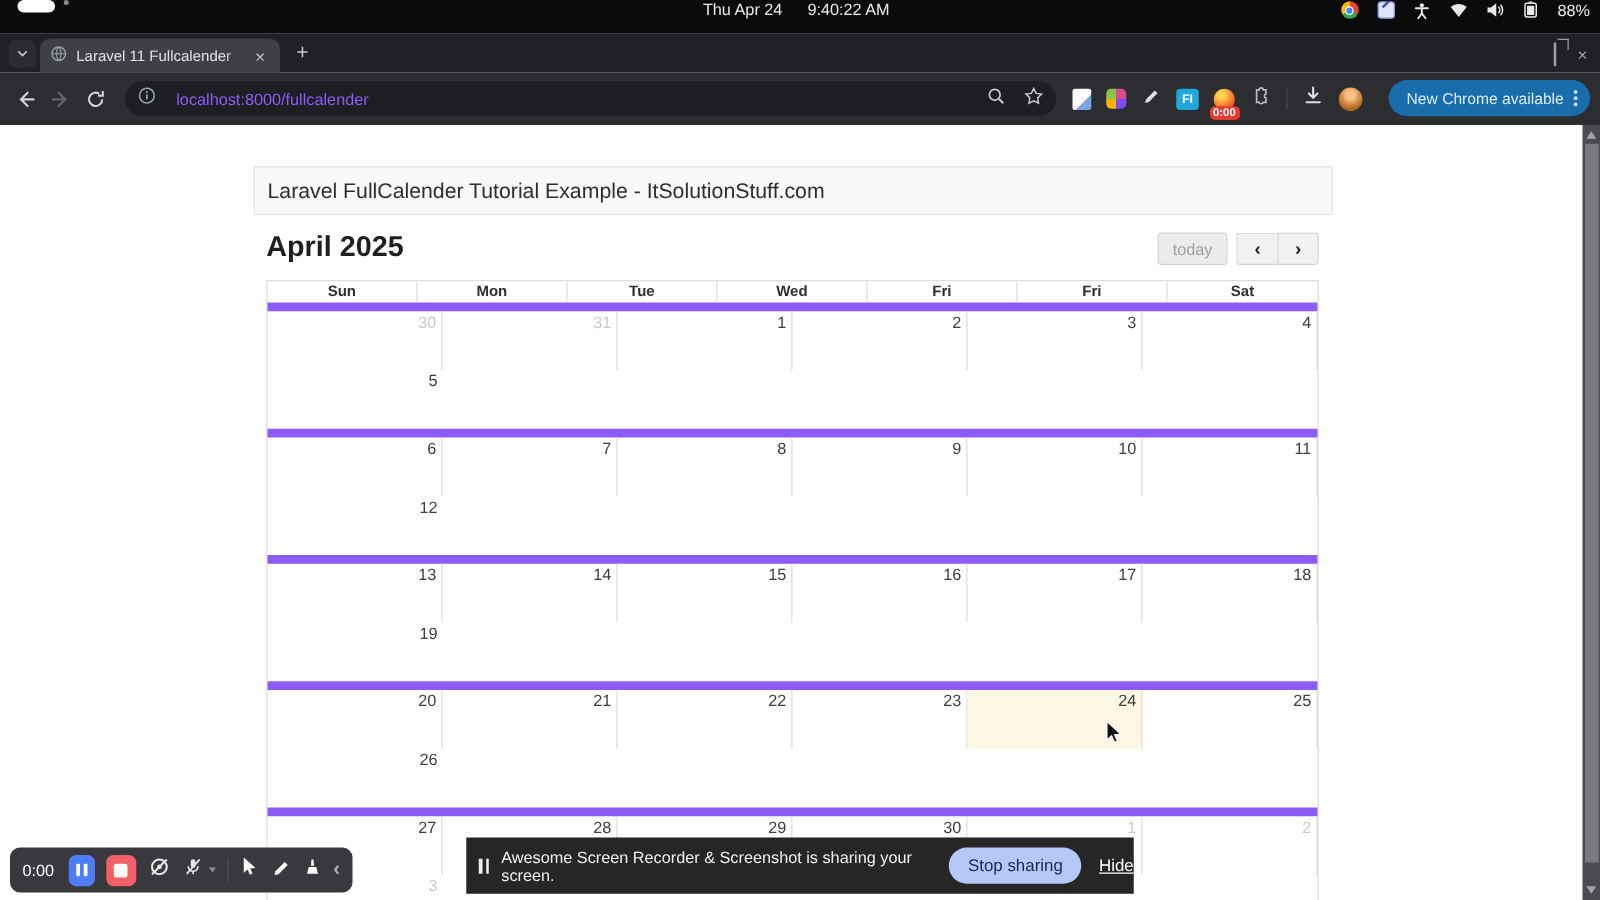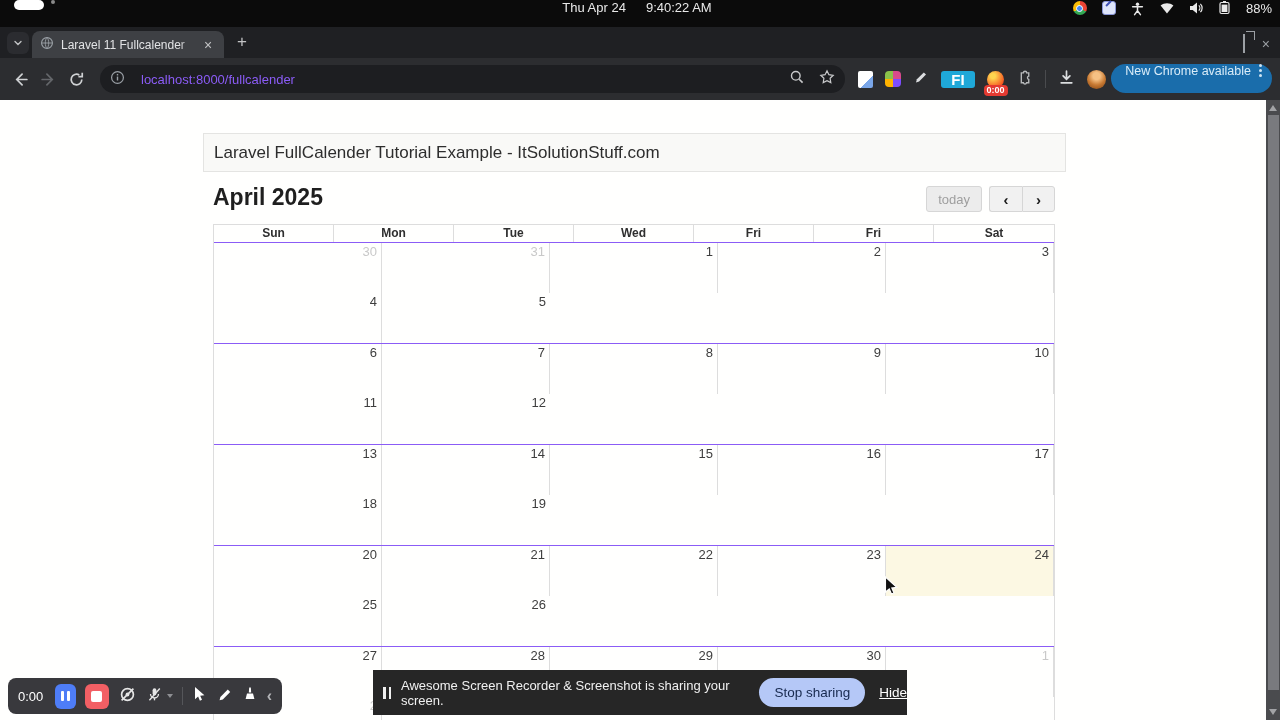--- a/index.html
+++ b/index.html
@@ -48,33 +48,33 @@
   .toolbar { position:absolute; top:58px; left:0; width:1280px; height:42px;
              background:#2c2d30; z-index:48; display:flex; align-items:center; }
   .nav-ic { width:28px; height:28px; display:flex; align-items:center; justify-content:center; border-radius:50%; }
   .omnibox { position:absolute; left:100px; top:7px; width:745px; height:28px; border-radius:14px;
              background:#1d1e21; display:flex; align-items:center; padding:0 10px; }
   .omni-url { color:#8b5cf6; font-size:13px; margin-left:16px; flex:1; }
   .ext-row { position:absolute; left:858px; top:7px; height:28px; display:flex; align-items:center; gap:12px; }
   .ext-doc { width:15px; height:17px; background:linear-gradient(135deg,#fff 60%, #7aa6e8 60%); border-radius:2px; }
   .ext-mosaic { width:16px; height:16px; border-radius:4px;
      background:conic-gradient(#d94b8c 0 25%, #7c4dff 0 50%, #ffb300 0 75%, #8bc34a 0 100%); }
-  .ext-fi { width:34px; height:17px; border-radius:3px; background:#1fa8d8; color:#fff;
-            font-size:15px; font-weight:bold; display:flex; align-items:center; justify-content:center; }
+  .ext-fi { width:18px; height:17px; border-radius:3px; background:#1fa8d8; color:#fff;
+            font-size:10px; font-weight:bold; display:flex; align-items:center; justify-content:center; }
   .ext-rec { width:17px; height:17px; border-radius:50%;
              background:radial-gradient(circle at 35% 30%, #ffd54f 15%, #f4511e 75%); position:relative; }
   .rec-badge { position:absolute; left:50%; transform:translateX(-50%); bottom:-8px;
                background:#e43a31; color:#fff; font-size:9px; font-weight:bold;
                padding:0.5px 3px; border-radius:4px; }
   .tb-divider { width:1px; height:18px; background:#4a4b4e; }
   .avatar { width:19px; height:19px; border-radius:50%;
             background:radial-gradient(circle at 50% 32%, #f6c184 22%, #c87a33 55%, #7c4012); }
   .update-pill { position:absolute; right:8px; top:6px; height:29px; background:#1a6dab;
                  color:#d9ecf8; font-size:12.5px; border-radius:15px; display:flex;
-                 gap:8px; padding:0 10px 0 14px; }
+                 align-items:center; gap:8px; padding:0 10px 0 14px; }
   .kebab { display:flex; flex-direction:column; gap:2px; }
   .kebab i { width:3px; height:3px; border-radius:50%; background:#cfe4f2; }
 
   
   .webpage { position:absolute; top:100px; left:0; width:1280px; height:620px; background:#fffffe; }
   .scrollbar { position:absolute; right:0; top:0; width:14px; height:620px; background:#4a4b4e; }
   .sb-thumb { position:absolute; left:1.5px; top:15px; width:11px; height:575px; background:#797a7e; }
   .sb-arrow { position:absolute; left:3px; width:0; height:0; border-left:4px solid transparent;
               border-right:4px solid transparent; }
   .sb-up { top:5px; border-bottom:6px solid #a2a3a6; }
@@ -96,21 +96,21 @@
              font-weight:bold; width:33px; height:26px; display:flex; align-items:center;
              justify-content:center; line-height:1; }
   .btn-prev { border-radius:3px 0 0 3px; border-right:none; }
   .btn-next { border-radius:0 3px 3px 0; }
 
   .fc-table { position:absolute; left:213px; top:124px; width:842px; border:1px solid #ddd; }
   .dow-row { display:grid; grid-template-columns:repeat(7,1fr); height:17px; }
   .dow { border-right:1px solid #ddd; text-align:center; font-size:12px; font-weight:bold;
          color:#2f2f2f; line-height:17px; }
   .dow:last-child { border-right:none; }
-  .week { display:grid; grid-template-columns:repeat(5,1fr); height:101px; border-top:1px solid #8b5cf6; }
+  .week { display:grid; grid-template-columns:repeat(6,1fr); height:101px; border-top:7px solid #8b5cf6; }
   .cell { border-right:1px solid #ddd; position:relative; }
   .cell:last-child { border-right:none; }
   .dnum { position:absolute; top:1px; right:4px; font-size:13px; color:#3e3e3e; }
   .cell.muted .dnum { color:#c9c9c9; }
 
   
   .sharebar { position:absolute; left:373px; top:670px; width:534px; height:45px; background:#262626;
               display:flex; align-items:center; padding-left:10px; z-index:60; }
   .pausebars { display:flex; gap:3px; margin-right:10px; }
   .pausebars i { width:2.5px; height:12px; background:#efefef; }

